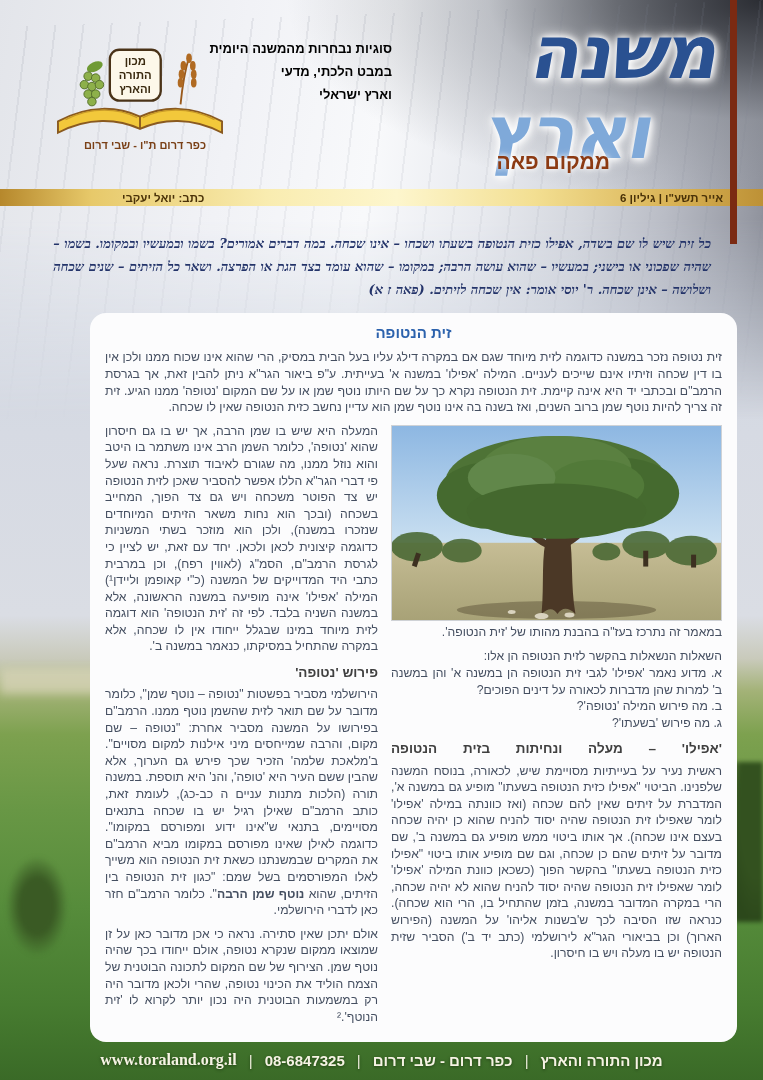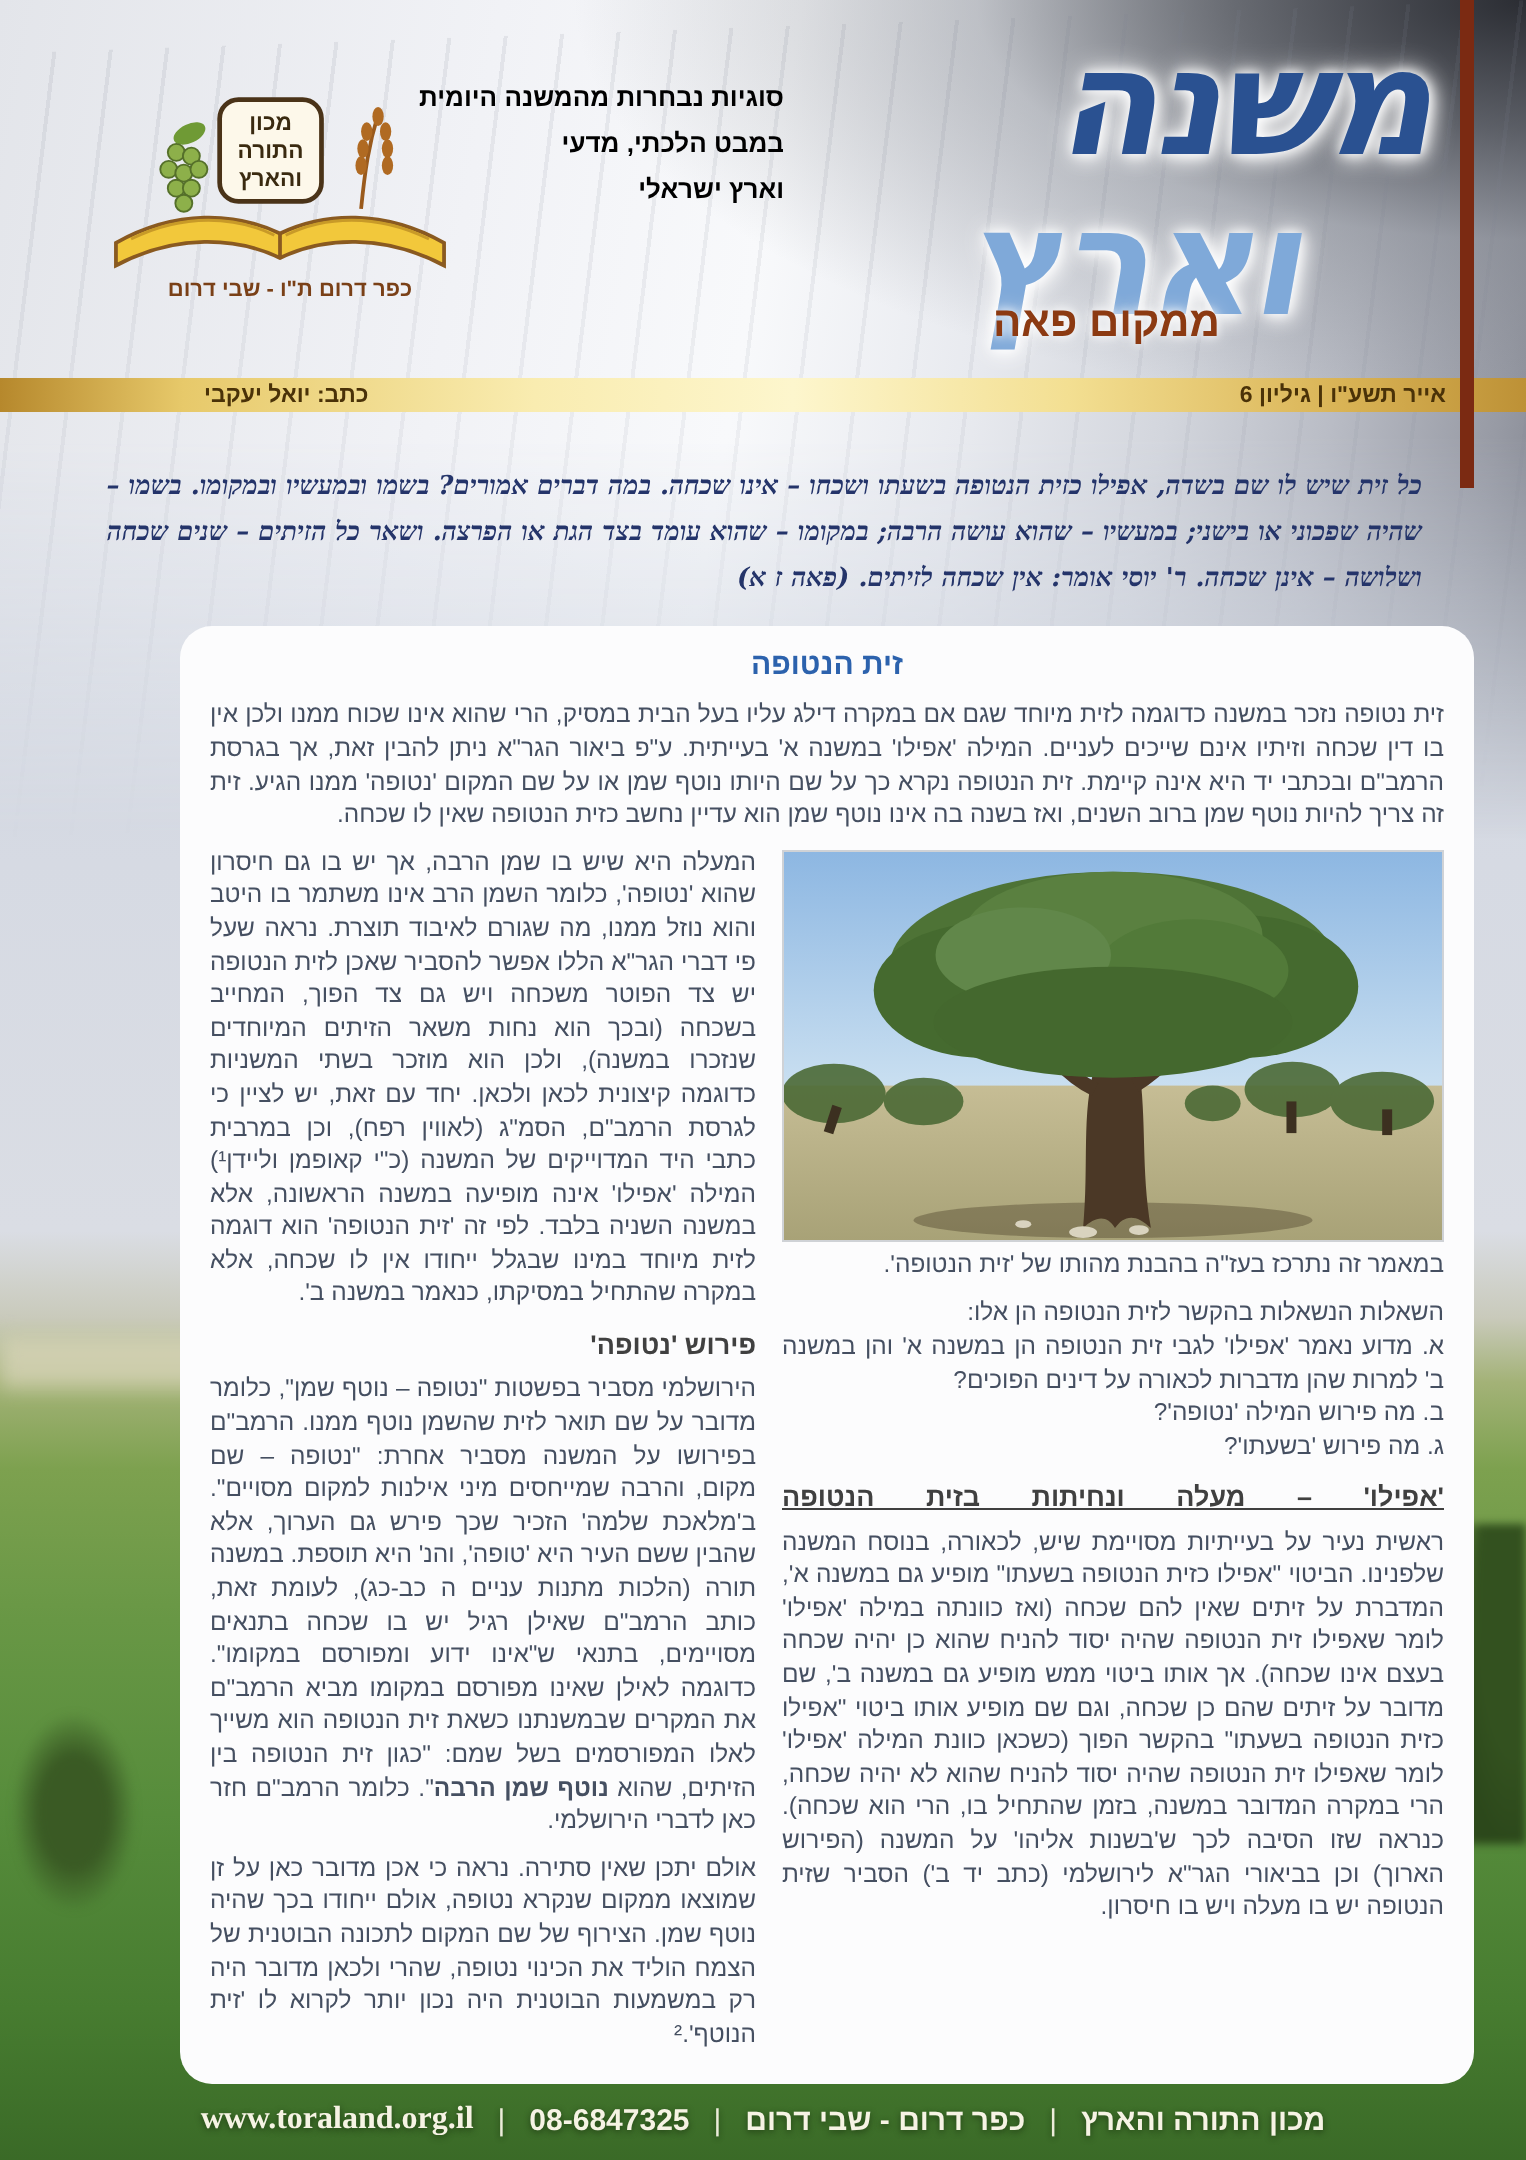--- a/index.html
+++ b/index.html
@@ -55,21 +55,21 @@
   .subtitle{position:absolute;right:153px;top:150px;z-index:4;font-size:21px;font-weight:bold;
       color:#8c3a12;text-shadow:0 0 5px #fff,0 0 9px rgba(255,255,255,.9);}
 
   
   .issue-bar{position:absolute;left:0;right:0;top:189px;height:17px;z-index:5;
       background:linear-gradient(90deg,#b6882c 0%,#e7c96a 12%,#f9ecb0 35%,#fdf6cd 52%,
                  #f3df92 70%,#d9b355 88%,#bd9136 100%);
       display:flex;align-items:center;justify-content:space-between;
       font-size:11.5px;font-weight:bold;color:#4a3208;}
   .issue-bar .right{padding-right:40px;}
-  .issue-bar .left{padding-left:102px;}
+  .issue-bar .left{padding-left:102px;margin-left:20px;}
 
   
   .quote{position:absolute;left:52px;right:52px;top:233px;z-index:3;
       font-family:"DejaVu Serif",serif;font-style:italic;font-weight:bold;
       font-size:13px;line-height:1.75;color:#24346a;}
 
   
   .card{position:absolute;left:90px;top:313px;width:647px;height:729px;z-index:2;
       background:#fcfcfd;border-radius:16px;box-sizing:border-box;
       padding:8px 15px 10px;overflow:hidden;
@@ -77,21 +77,21 @@
   .card h1{margin:2px 0 6px;text-align:center;font-size:15px;color:#2c62ad;font-weight:bold;}
   .card p{margin:0 0 7px;text-align:justify;}
   .cols{display:flex;gap:13px;align-items:flex-start;}
   .col-r{width:331px;flex:none;}
   .col-l{flex:1;min-width:0;}
   .photo{width:100%;height:196px;display:block;border:1px solid #cfd2d6;box-sizing:border-box;
       margin:2px 0 0;}
   .caption{margin:3px 0 8px;text-align:justify;}
   .q{text-align:justify;}
   .card h3{margin:9px 0 4px;font-size:13.5px;color:#404040;font-weight:bold;}
-  .h-stretch{text-align:justify;text-align-last:justify;text-decoration:underline;}
+  .h-stretch{text-align:justify;text-align-last:justify;}
   .fbold{font-weight:bold;}
 
   
   .footer{position:absolute;left:0;right:0;bottom:0;height:40px;z-index:4;
       display:flex;align-items:center;justify-content:center;gap:12px;
       font-size:15px;font-weight:bold;color:#f6f3e4;text-shadow:0 1px 3px rgba(20,40,10,.65);}
   .footer .sep{font-weight:normal;opacity:.95;}
   .footer .url{font-family:"Liberation Serif",serif;font-size:16px;direction:ltr;cursor:pointer;}
   .footer .phone{direction:ltr;}
 </style>

